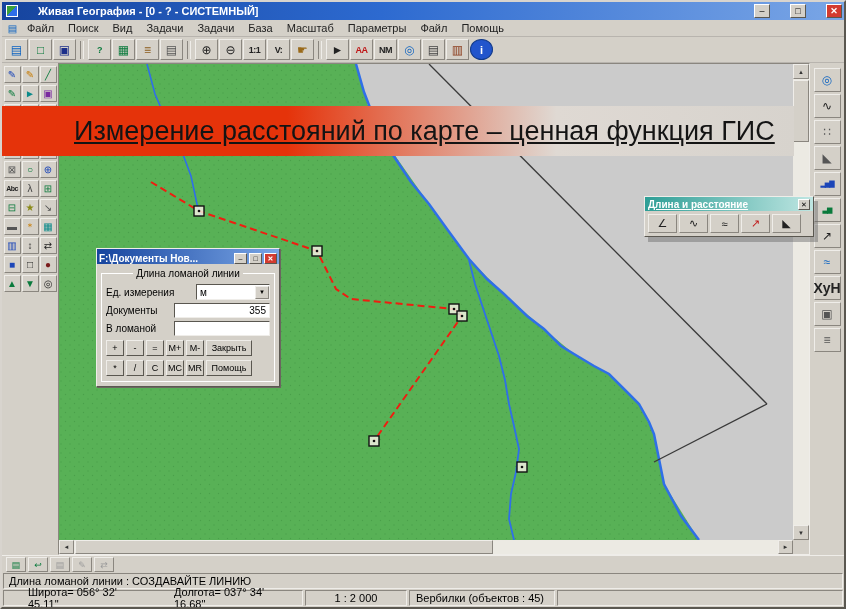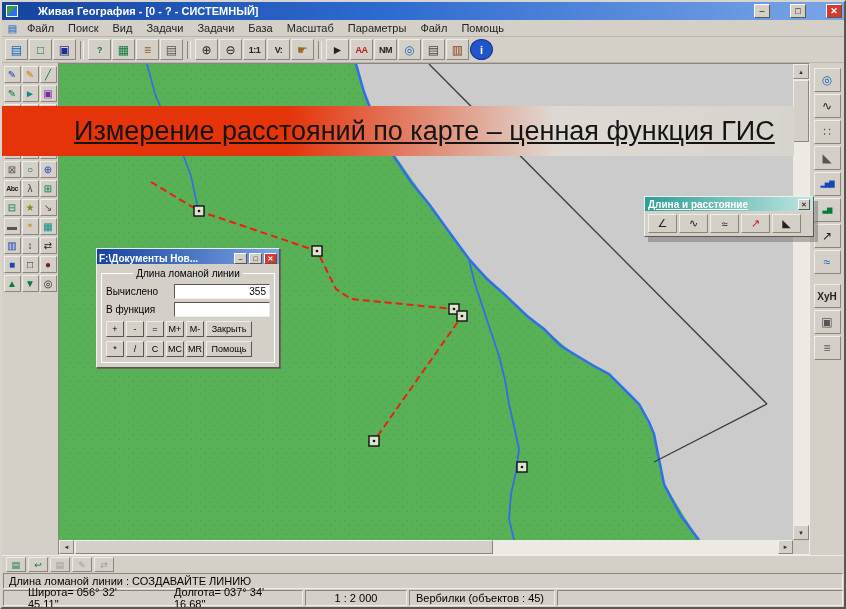--- a/index.html
+++ b/index.html
@@ -46,21 +46,21 @@
   .hscroll .lft{left:0;top:0;bottom:0;width:15px;}
   .hscroll .rgt{right:0;top:0;bottom:0;width:15px;}
   .vthumb{position:absolute;left:0;right:0;top:16px;height:62px;background:#d4d0c8;
       border:1px solid;border-color:#efede9 #8a867f #8a867f #efede9;}
   .hthumb{position:absolute;top:0;bottom:0;left:16px;width:418px;background:#d4d0c8;
       border:1px solid;border-color:#efede9 #8a867f #8a867f #efede9;}
   .sbcorner{position:absolute;right:0;bottom:0;width:16px;height:14px;background:#d4d0c8;}
   .righttools{width:34px;padding:5px 0;display:flex;flex-direction:column;align-items:center;gap:2px;}
   .rtbtn{width:27px;height:24px;display:flex;align-items:center;justify-content:center;font-size:12px;
       background:#d4d0c8;border:1px solid;border-color:#efede9 #8a867f #8a867f #efede9;padding:0;}
-  .rtbtn.txt2{font-size:10px;font-weight:bold;margin-top:8px;}
+  .rtbtn.txt2{font-size:14px;font-weight:bold;}
   .rtbtn.blk{font-size:7px;letter-spacing:-1px;}
   
   .btoolbar{height:18px;display:flex;align-items:center;gap:2px;padding:1px 4px;border-top:1px solid #efede9;}
   .btbtn{width:20px;height:15px;display:flex;align-items:center;justify-content:center;font-size:9px;
       background:#d4d0c8;border:1px solid;border-color:#efede9 #8a867f #8a867f #efede9;padding:0;}
   .btbtn.disabled{color:#9a9a9a;}
   .status1{height:16px;margin:0 1px;border:1px solid;border-color:#8a867f #efede9 #efede9 #8a867f;
       display:flex;align-items:center;padding:0 5px;}
   .status2{height:18px;display:flex;gap:2px;padding:1px;}
   .spanel{border:1px solid;border-color:#8a867f #efede9 #efede9 #8a867f;display:flex;align-items:center;padding:0 6px;}
@@ -304,25 +304,32 @@
     <div class="dlg-title">
       <span class="dlg-title-text">F:\Документы Нов...</span>
       <button class="dbtn">–</button>
       <button class="dbtn">□</button>
       <button class="dbtn dclose">✕</button>
     </div>
     <div class="dlg-body">
       <fieldset class="grp">
         <legend>Длина ломаной линии</legend>
         <div class="frow">
-          <label>Вычислено</label>
+          <label>Ед. измерения</label>
+          <span class="combo">
+            <span class="cval">м</span>
+            <span class="carr">▼</span>
+          </span>
+        </div>
+        <div class="frow">
+          <label>Документы</label>
           <span class="field">355</span>
         </div>
         <div class="frow">
-          <label>В функция</label>
+          <label>В ломаной</label>
           <span class="field"></span>
         </div>
         <div class="brow">
             <button class="cbtn">+</button>
             <button class="cbtn">-</button>
             <button class="cbtn">=</button>
             <button class="cbtn">М+</button>
             <button class="cbtn">М-</button>
             <button class="cbtn wide">Закрыть</button>
           </div>

